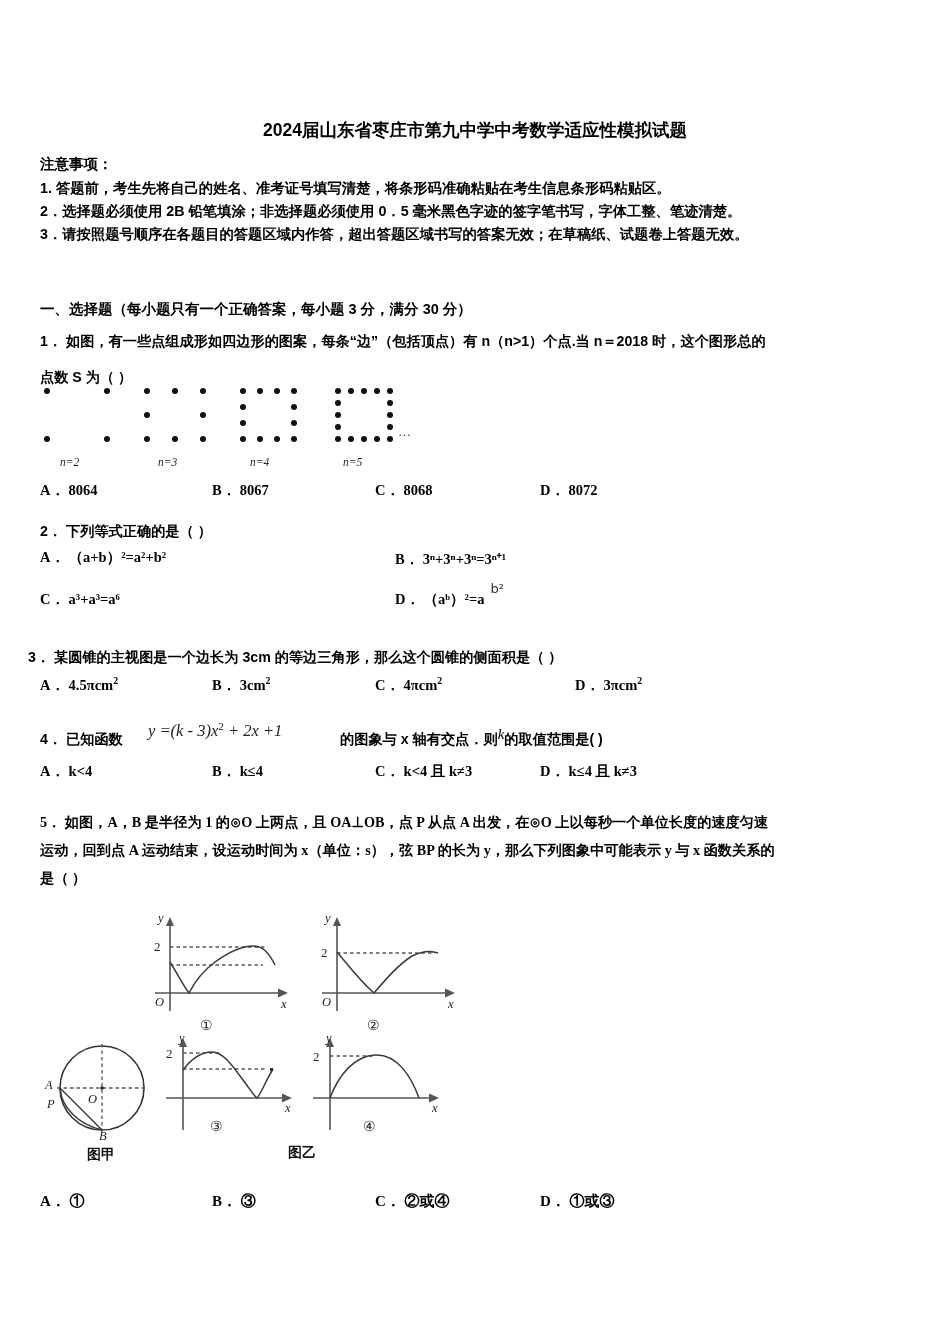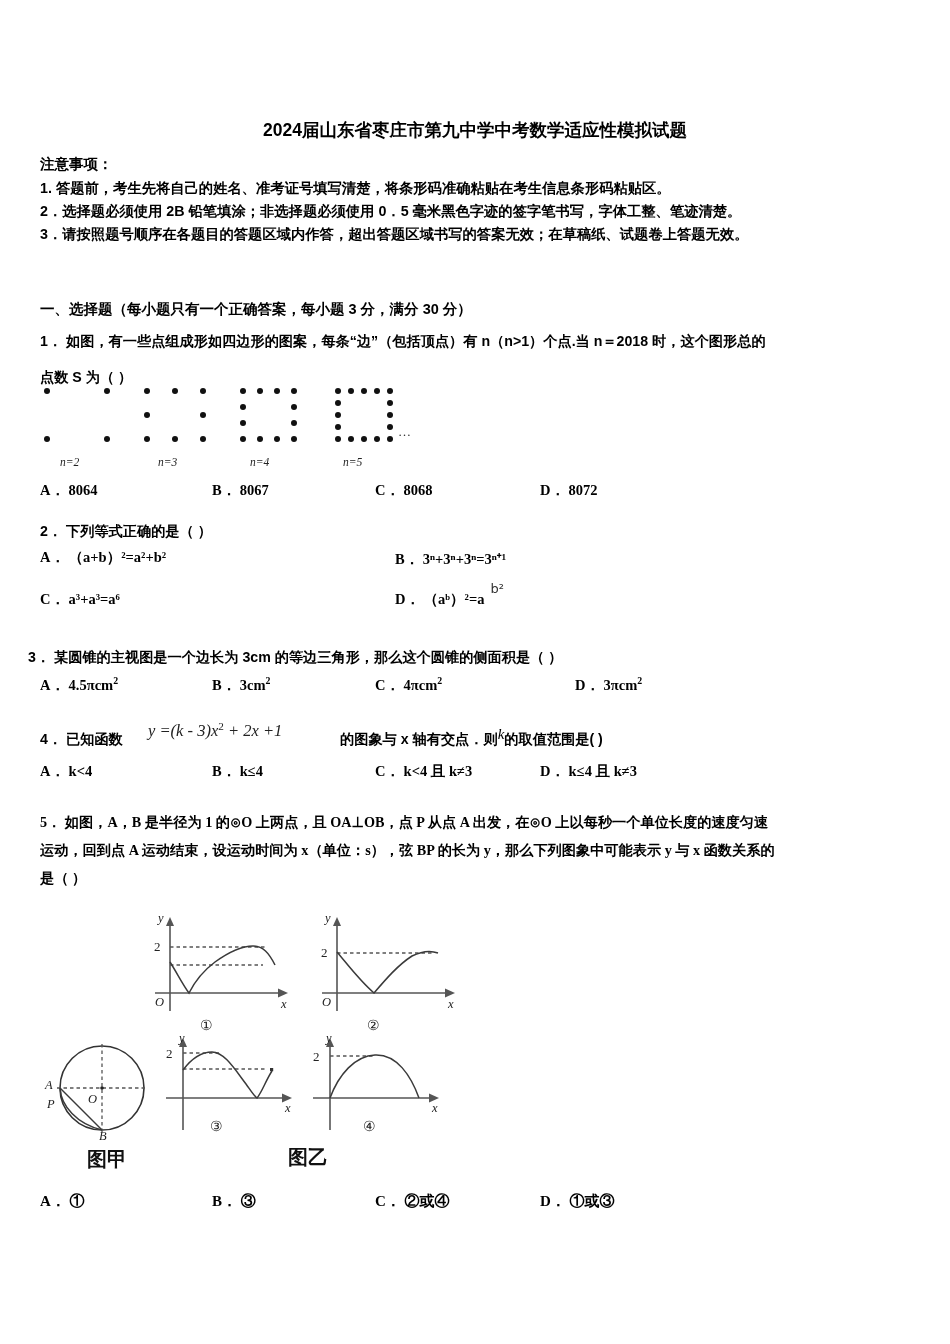--- a/index.html
+++ b/index.html
@@ -127,21 +127,21 @@
   .glabel {
     position: absolute; font-family: "Liberation Serif", serif; font-style: italic;
     font-size: 12.5px; color: #222;
   }
   .gnum {
     position: absolute; font-family: "Liberation Serif", serif; font-size: 13px;
     color: #222; text-align: center;
   }
   .cnlabel {
     position: absolute; font-family: Liberation Mono, monospace; font-weight: bold;
-    font-size: 20px; color: #111; white-space: nowrap;
+    font-size: 14px; color: #111; white-space: nowrap;
   }
 
   svg { display: block; overflow: visible; }
   .ax { stroke: #555; stroke-width: 1.6; fill: none; }
   .curve { stroke: #3a3a3a; stroke-width: 1.5; fill: none; }
   .dash { stroke: #555; stroke-width: 1.3; fill: none; stroke-dasharray: 3.5 3; }
   .circ { stroke: #333; stroke-width: 1.6; fill: none; }
 </style>
 </head>
 <body>

